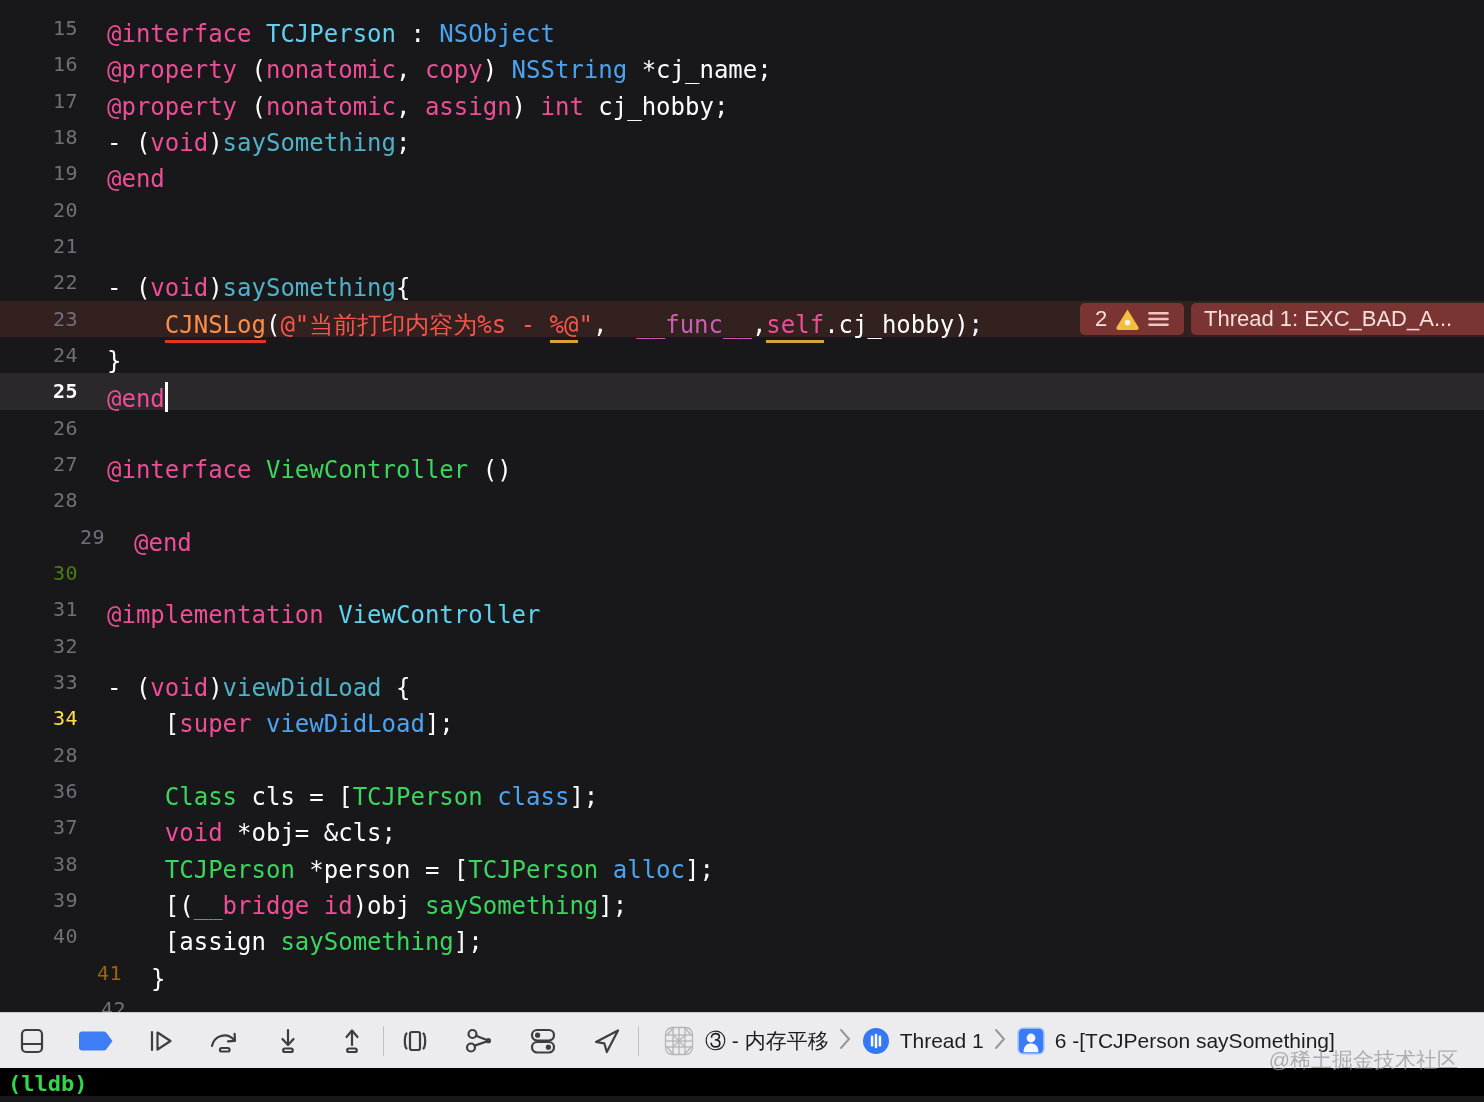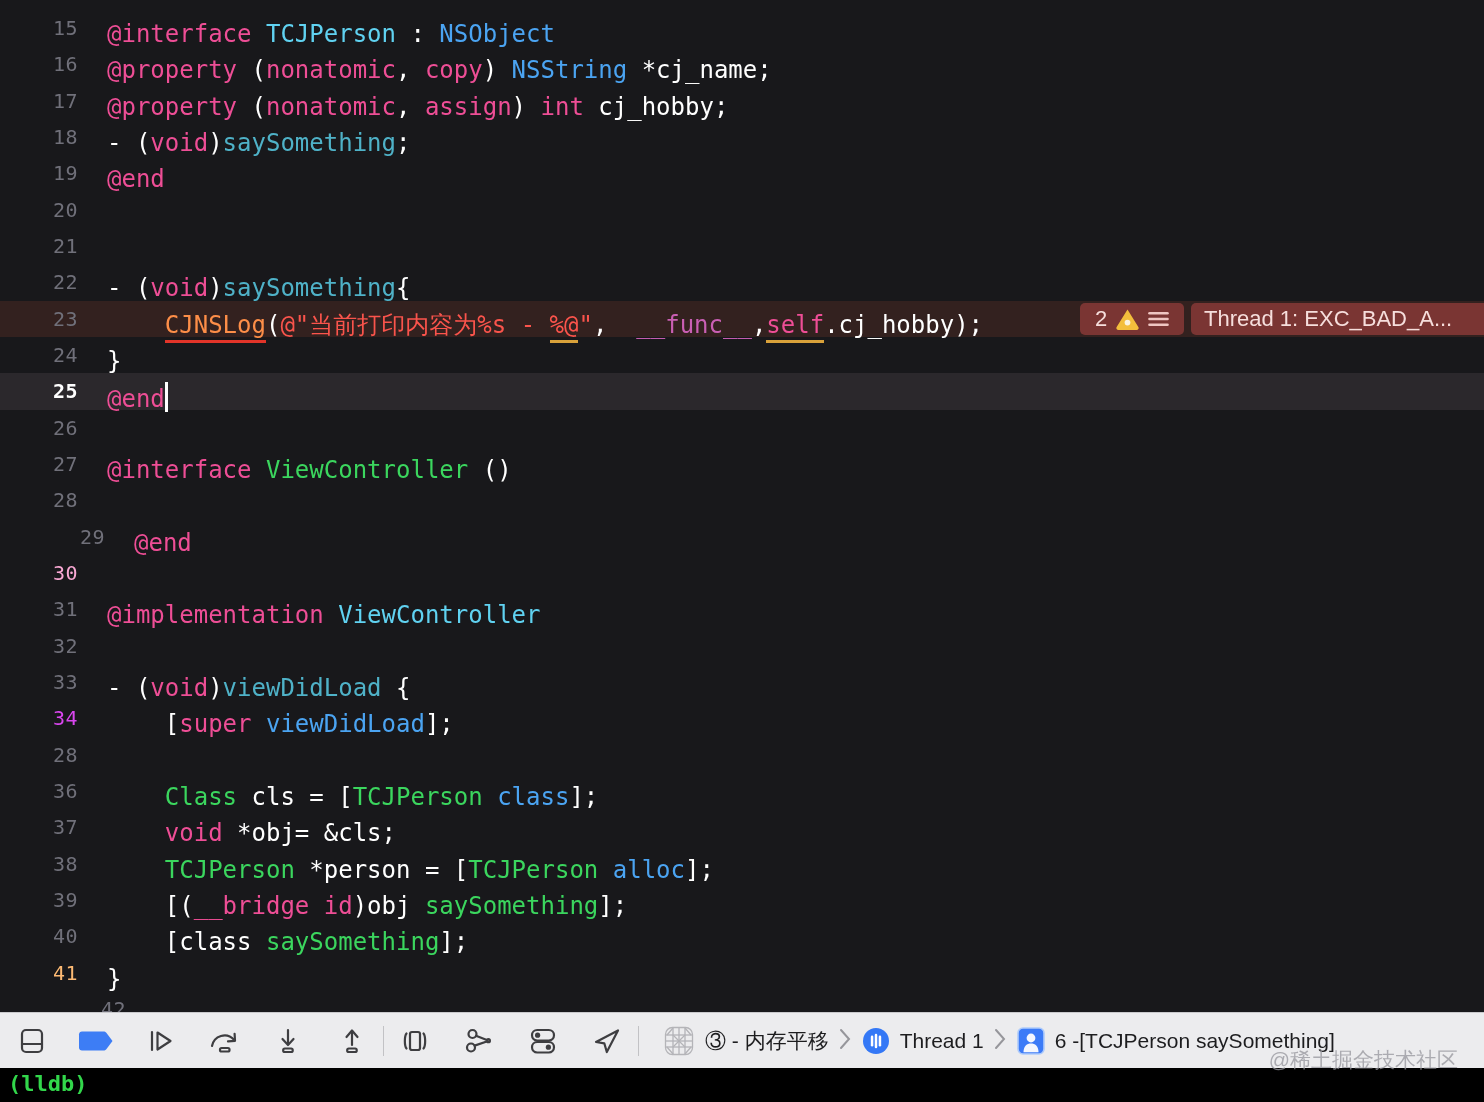--- a/index.html
+++ b/index.html
@@ -17,21 +17,21 @@
   .badges{position:absolute;left:1080px;right:0;top:2px;bottom:2px;display:flex;gap:7px;font-family:"Liberation Sans",sans-serif;}
   .badge1{flex:0 0 104px;background:#7A3533;border-radius:5px;display:flex;align-items:center;justify-content:center;gap:8px;color:#F6DEDC;font-size:22px;}
   .badge2{flex:1;background:#7A3533;border-radius:5px 0 0 5px;display:flex;align-items:center;padding-left:13px;color:#F6DEDC;font-size:22px;white-space:nowrap;overflow:hidden;}
   .toolbar{position:absolute;left:0;right:0;top:1012px;height:56px;background:#ECECEE;border-top:1px solid #C9C9CC;display:flex;align-items:center;padding-left:12px;box-sizing:border-box;font-family:"Liberation Sans",sans-serif;}
   .btn-group{display:flex;align-items:center;gap:24px;flex:0 0 auto;}
   .tbtn{width:40px;height:40px;display:flex;align-items:center;justify-content:center;background:none;border:none;padding:0;flex:0 0 auto;cursor:default;}
   .tdivider{width:1px;height:30px;background:#C2C2C5;flex:0 0 auto;margin:0 11px;}
   .breadcrumb{display:flex;align-items:center;gap:10px;margin-left:12px;flex:0 0 auto;}
   .crumb{display:flex;align-items:center;gap:9px;font-size:21px;color:#1D1D1F;flex:0 0 auto;}
   .icon-stroke{stroke:#3E3E41;fill:none;stroke-width:2.2;stroke-linecap:round;stroke-linejoin:round;}
-  .console{position:absolute;left:0;right:0;top:1068px;height:34px;background:#000;}
+  .console{position:absolute;left:0;right:0;top:1068px;height:28px;background:#000;}
   .lldb{color:#32D74B;font-weight:bold;font-size:22px;padding:3px 0 0 8px;font-family:"DejaVu Sans Mono",monospace;}
   .watermark{position:absolute;right:26px;top:1046px;font-size:21px;color:rgba(150,150,156,0.75);font-family:"Liberation Sans",sans-serif;z-index:5;}
 </style>
 </head>
 <body>
 
 <div class="screen">
 
   <div class="editor" style="background: rgb(24, 24, 27);">
     <div class="code-scroll">
@@ -53,32 +53,32 @@
                   <line x1="1.5" y1="8" x2="19.5" y2="8"></line>
                   <line x1="1.5" y1="13.8" x2="19.5" y2="13.8"></line>
                 </g>
               </svg></div><div class="badge2" style="background:#7A3533;color:#F6DEDC">Thread 1: EXC_BAD_A...</div></div></div>
         <div class="line"><span class="gutter-num" style="color: rgb(112, 112, 122);">24</span><span class="code-text"><span style="color: rgb(255, 255, 255);">}</span></span></div>
         <div class="line selected-row" style="background: rgb(43, 40, 44);"><span class="gutter-num" style="color: rgb(255, 255, 255);">25</span><span class="code-text"><span style="color: rgb(238, 78, 150);">@end</span><span class="cursor"></span></span></div>
         <div class="line"><span class="gutter-num" style="color: rgb(112, 112, 122);">26</span><span class="code-text"></span></div>
         <div class="line"><span class="gutter-num" style="color: rgb(112, 112, 122);">27</span><span class="code-text"><span style="color: rgb(238, 78, 150);">@interface </span><span style="color: rgb(59, 214, 94);">ViewController</span><span style="color: rgb(255, 255, 255);"> ()</span></span></div>
         <div class="line"><span class="gutter-num" style="color: rgb(112, 112, 122);">28</span><span class="code-text"></span></div>
         <div class="line"><span class="gutter-num" style="color: rgb(112, 112, 122); margin-left: 27px;">29</span><span class="code-text"><span style="color: rgb(238, 78, 150);">@end</span></span></div>
-        <div class="line"><span class="gutter-num" style="color: #f9a8d4;">30</span><span class="code-text"></span></div>
+        <div class="line"><span class="gutter-num" style="color: #4d7c0f;">30</span><span class="code-text"></span></div>
         <div class="line"><span class="gutter-num" style="color: rgb(112, 112, 122);">31</span><span class="code-text"><span style="color: rgb(238, 78, 150);">@implementation </span><span style="color: rgb(96, 210, 241);">ViewController</span></span></div>
         <div class="line"><span class="gutter-num" style="color: rgb(112, 112, 122);">32</span><span class="code-text"></span></div>
         <div class="line"><span class="gutter-num" style="color: rgb(112, 112, 122);">33</span><span class="code-text"><span style="color: rgb(255, 255, 255);">- (</span><span style="color: rgb(238, 78, 150);">void</span><span style="color: rgb(255, 255, 255);">)</span><span style="color: rgb(79, 178, 200);">viewDidLoad</span><span style="color: rgb(255, 255, 255);"> {</span></span></div>
-        <div class="line"><span class="gutter-num" style="color: #d946ef;">34</span><span class="code-text"><span style="color: rgb(255, 255, 255);">    [</span><span style="color: rgb(238, 78, 150);">super</span><span style="color: rgb(255, 255, 255);"> </span><span style="color: rgb(75, 164, 242);">viewDidLoad</span><span style="color: rgb(255, 255, 255);">];</span></span></div>
+        <div class="line"><span class="gutter-num" style="color: #fde047;">34</span><span class="code-text"><span style="color: rgb(255, 255, 255);">    [</span><span style="color: rgb(238, 78, 150);">super</span><span style="color: rgb(255, 255, 255);"> </span><span style="color: rgb(75, 164, 242);">viewDidLoad</span><span style="color: rgb(255, 255, 255);">];</span></span></div>
         <div class="line"><span class="gutter-num" style="color: rgb(112, 112, 122);">28</span><span class="code-text"></span></div>
         <div class="line"><span class="gutter-num" style="color: rgb(112, 112, 122);">36</span><span class="code-text"><span style="color: rgb(255, 255, 255);">    </span><span style="color: rgb(59, 214, 94);">Class</span><span style="color: rgb(255, 255, 255);"> cls = [</span><span style="color: rgb(59, 214, 94);">TCJPerson</span><span style="color: rgb(255, 255, 255);"> </span><span style="color: rgb(75, 164, 242);">class</span><span style="color: rgb(255, 255, 255);">];</span></span></div>
         <div class="line"><span class="gutter-num" style="color: rgb(112, 112, 122);">37</span><span class="code-text"><span style="color: rgb(255, 255, 255);">    </span><span style="color: rgb(238, 78, 150);">void</span><span style="color: rgb(255, 255, 255);"> *obj= &amp;cls;</span></span></div>
         <div class="line"><span class="gutter-num" style="color: rgb(112, 112, 122);">38</span><span class="code-text"><span style="color: rgb(255, 255, 255);">    </span><span style="color: rgb(59, 214, 94);">TCJPerson</span><span style="color: rgb(255, 255, 255);"> *person = [</span><span style="color: rgb(59, 214, 94);">TCJPerson</span><span style="color: rgb(255, 255, 255);"> </span><span style="color: rgb(75, 164, 242);">alloc</span><span style="color: rgb(255, 255, 255);">];</span></span></div>
         <div class="line"><span class="gutter-num" style="color: rgb(112, 112, 122);">39</span><span class="code-text"><span style="color: rgb(255, 255, 255);">    [(</span><span style="color: rgb(238, 78, 150);">__bridge</span><span style="color: rgb(255, 255, 255);"> </span><span style="color: rgb(238, 78, 150);">id</span><span style="color: rgb(255, 255, 255);">)obj </span><span style="color: rgb(59, 214, 94);">saySomething</span><span style="color: rgb(255, 255, 255);">];</span></span></div>
-        <div class="line"><span class="gutter-num" style="color: rgb(112, 112, 122);">40</span><span class="code-text"><span style="color: rgb(255, 255, 255);">    [class </span><span style="color: rgb(59, 214, 94);">saySomething</span><span style="color: rgb(255, 255, 255);">];</span></span></div>
-        <div class="line"><span class="gutter-num" style="color: #fdba74;">41</span><span class="code-text"><span style="color: rgb(255, 255, 255);">}</span></span></div>
+        <div class="line"><span class="gutter-num" style="color: rgb(112, 112, 122);">40</span><span class="code-text"><span style="color: rgb(255, 255, 255);">    [assign </span><span style="color: rgb(59, 214, 94);">saySomething</span><span style="color: rgb(255, 255, 255);">];</span></span></div>
+        <div class="line"><span class="gutter-num" style="color: #a16207; margin-left: 44px;">41</span><span class="code-text"><span style="color: rgb(255, 255, 255);">}</span></span></div>
         <div class="line"><span class="gutter-num" style="color: rgb(112, 112, 122); margin-left: 48px;">42</span><span class="code-text"></span></div>
       </div>
   </div>
 
   <div class="toolbar">
     <div class="btn-group">
       <button class="tbtn" title="">
         <svg width="32" height="32" viewBox="0 0 32 32" class="icon-stroke">
             <rect x="6" y="5" width="20" height="22" rx="4"></rect>
             <line x1="6" y1="19" x2="26" y2="19"></line>

